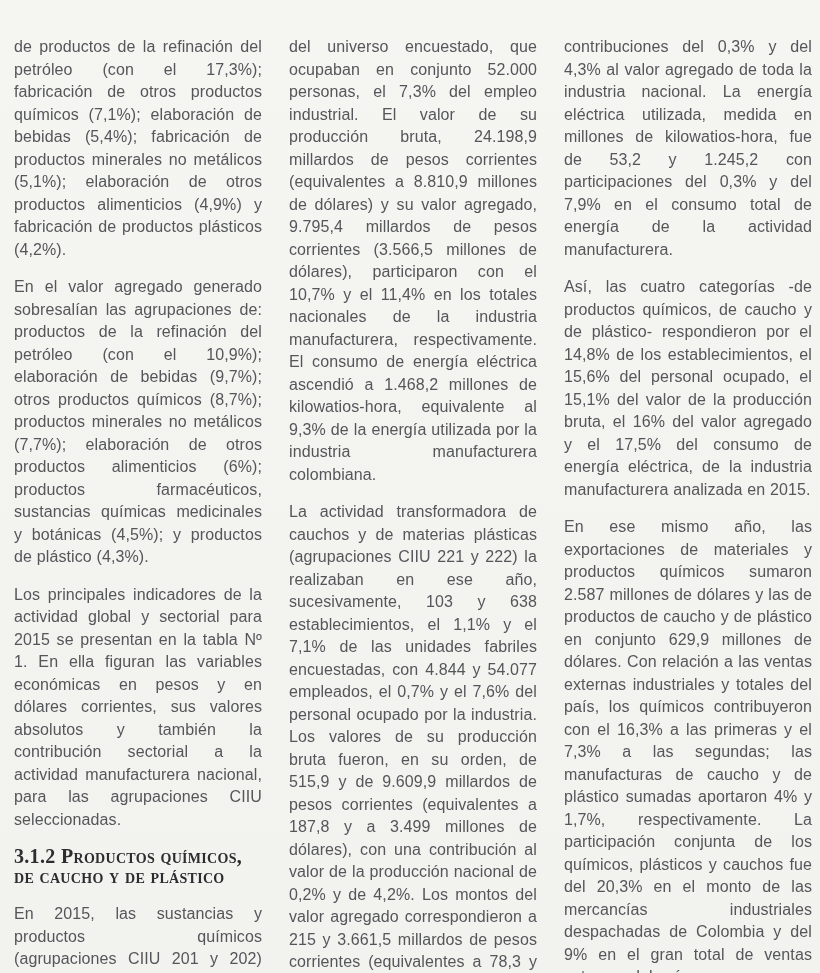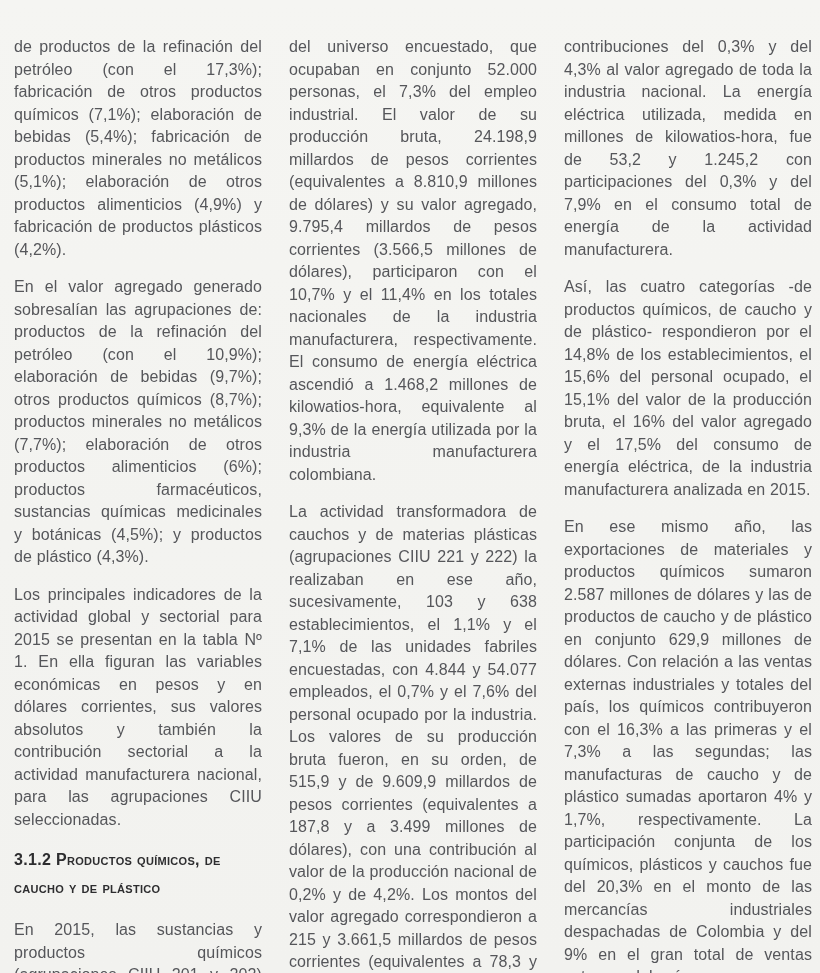--- a/index.html
+++ b/index.html
@@ -35,25 +35,26 @@
     word-spacing: 0.2px;
     letter-spacing: 0.1px;
   }
   .col p {
     margin: 0 0 15px 0;
   }
   .section-heading {
     font-variant: small-caps;
     font-weight: bold;
     color: #2d2d2f;
-    font-size: 16px;
-    line-height: 28px;
+    font-size: 20px;
+    line-height: 20px;
     letter-spacing: 0.3px;
     text-align: left;
     margin: 7px 0 17px 0;
+    font-family: Liberation Serif, serif;
   }
   .page-number {
     position: absolute;
     right: 34px;
     top: 980px;
     font-size: 19px;
     color: #5a5b5f;
   }
 </style>
 </head>

